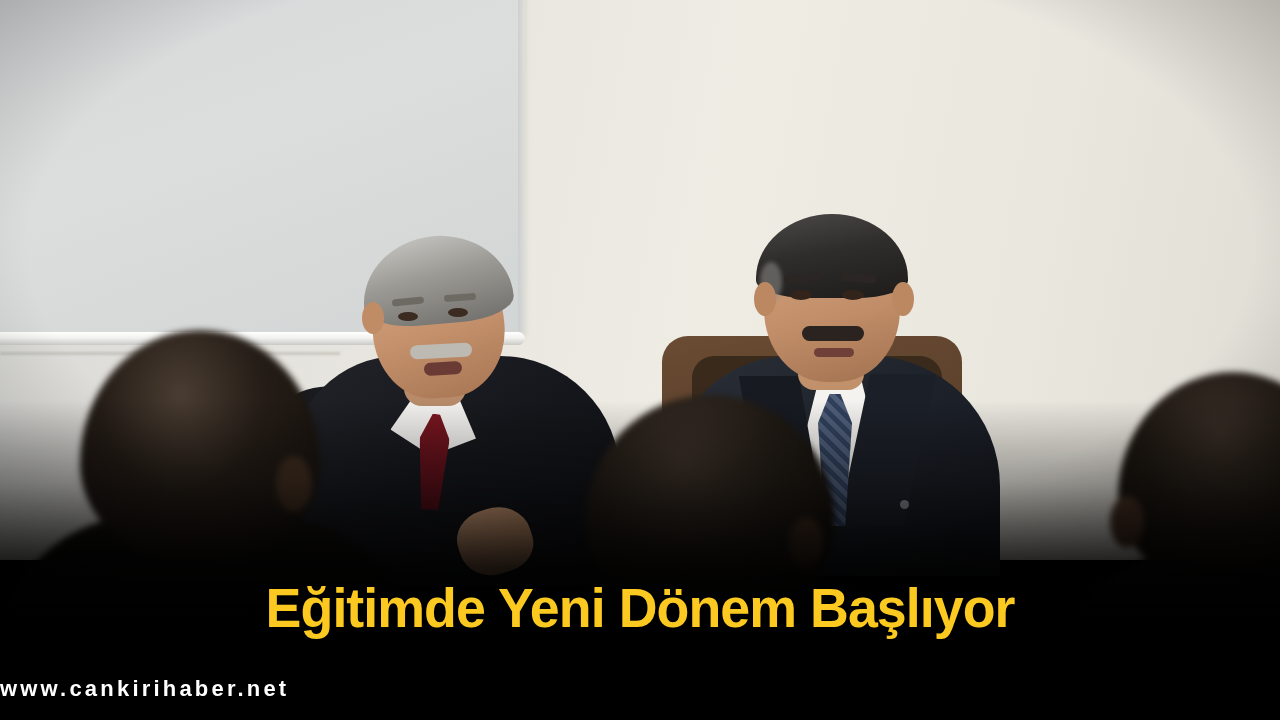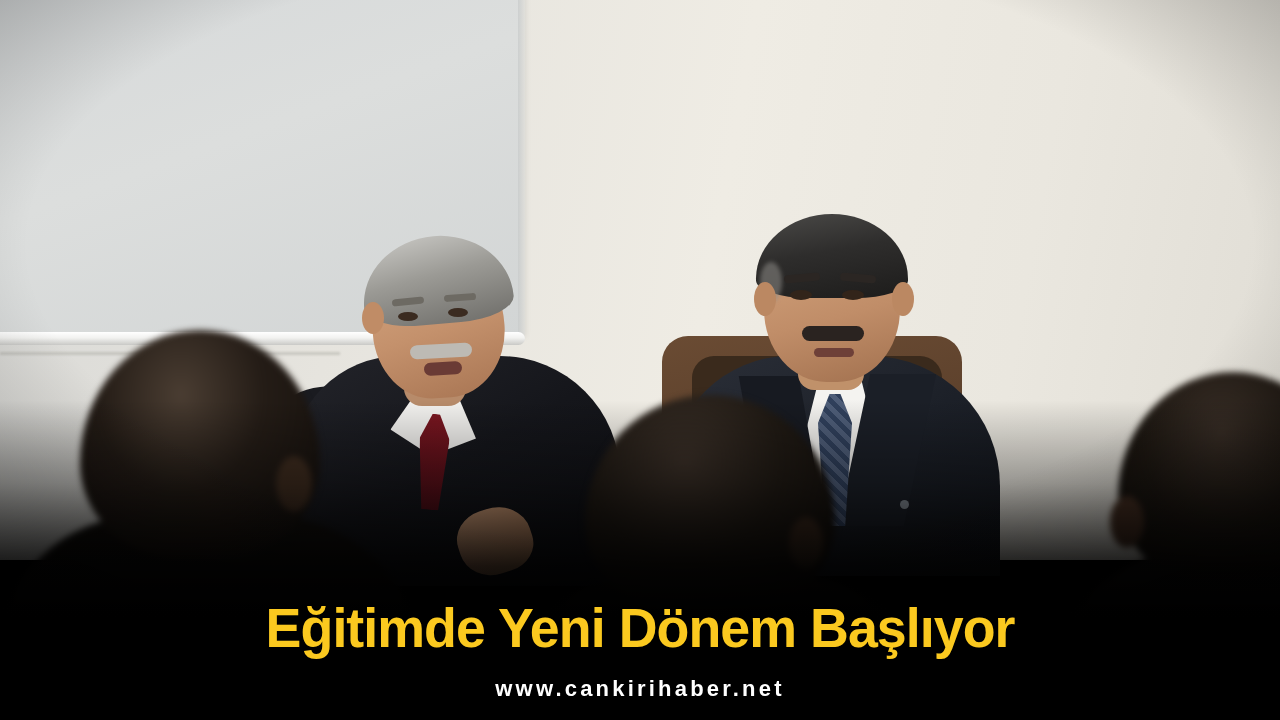--- a/index.html
+++ b/index.html
@@ -148,28 +148,28 @@
   .vig-edge{position:absolute;inset:0;pointer-events:none;
         background:radial-gradient(ellipse 92% 78% at 50% 34%,rgba(0,0,0,0) 52%,rgba(0,0,0,.55) 100%);}
 
   
   .headline-bar{position:absolute;left:82px;top:512px;width:1118px;height:88px;
         background:#0f52a8;display:flex;align-items:center;justify-content:center;}
   .headline-bar .txt{color:#fff;font-size:40px;font-weight:bold;
         letter-spacing:-.4px;white-space:nowrap;
         transform:scaleX(.97);transform-origin:center;}
 
-  .subhead{position:absolute;left:0;top:592px;width:1280px;height:70px;
+  .subhead{position:absolute;left:0;top:572px;width:1280px;height:70px;
         display:flex;align-items:center;justify-content:center;}
   .subhead .txt{color:#fbc91f;font-size:56px;font-weight:bold;letter-spacing:-1px;
         white-space:nowrap;text-shadow:0 2px 3px rgba(0,0,0,.9);
         transform:scaleX(.96);transform-origin:center;}
 
   .site{position:absolute;left:0;top:676px;width:1280px;
-        display:flex;align-items:center;justify-content:center;}
+        display:flex;align-items:center;}
   .site .txt{color:#fff;font-size:22px;font-weight:bold;letter-spacing:3.2px;
         white-space:nowrap;}
 </style>
 </head>
 <body>
 
 <div id="stage">
 
   <div class="photo">
 

